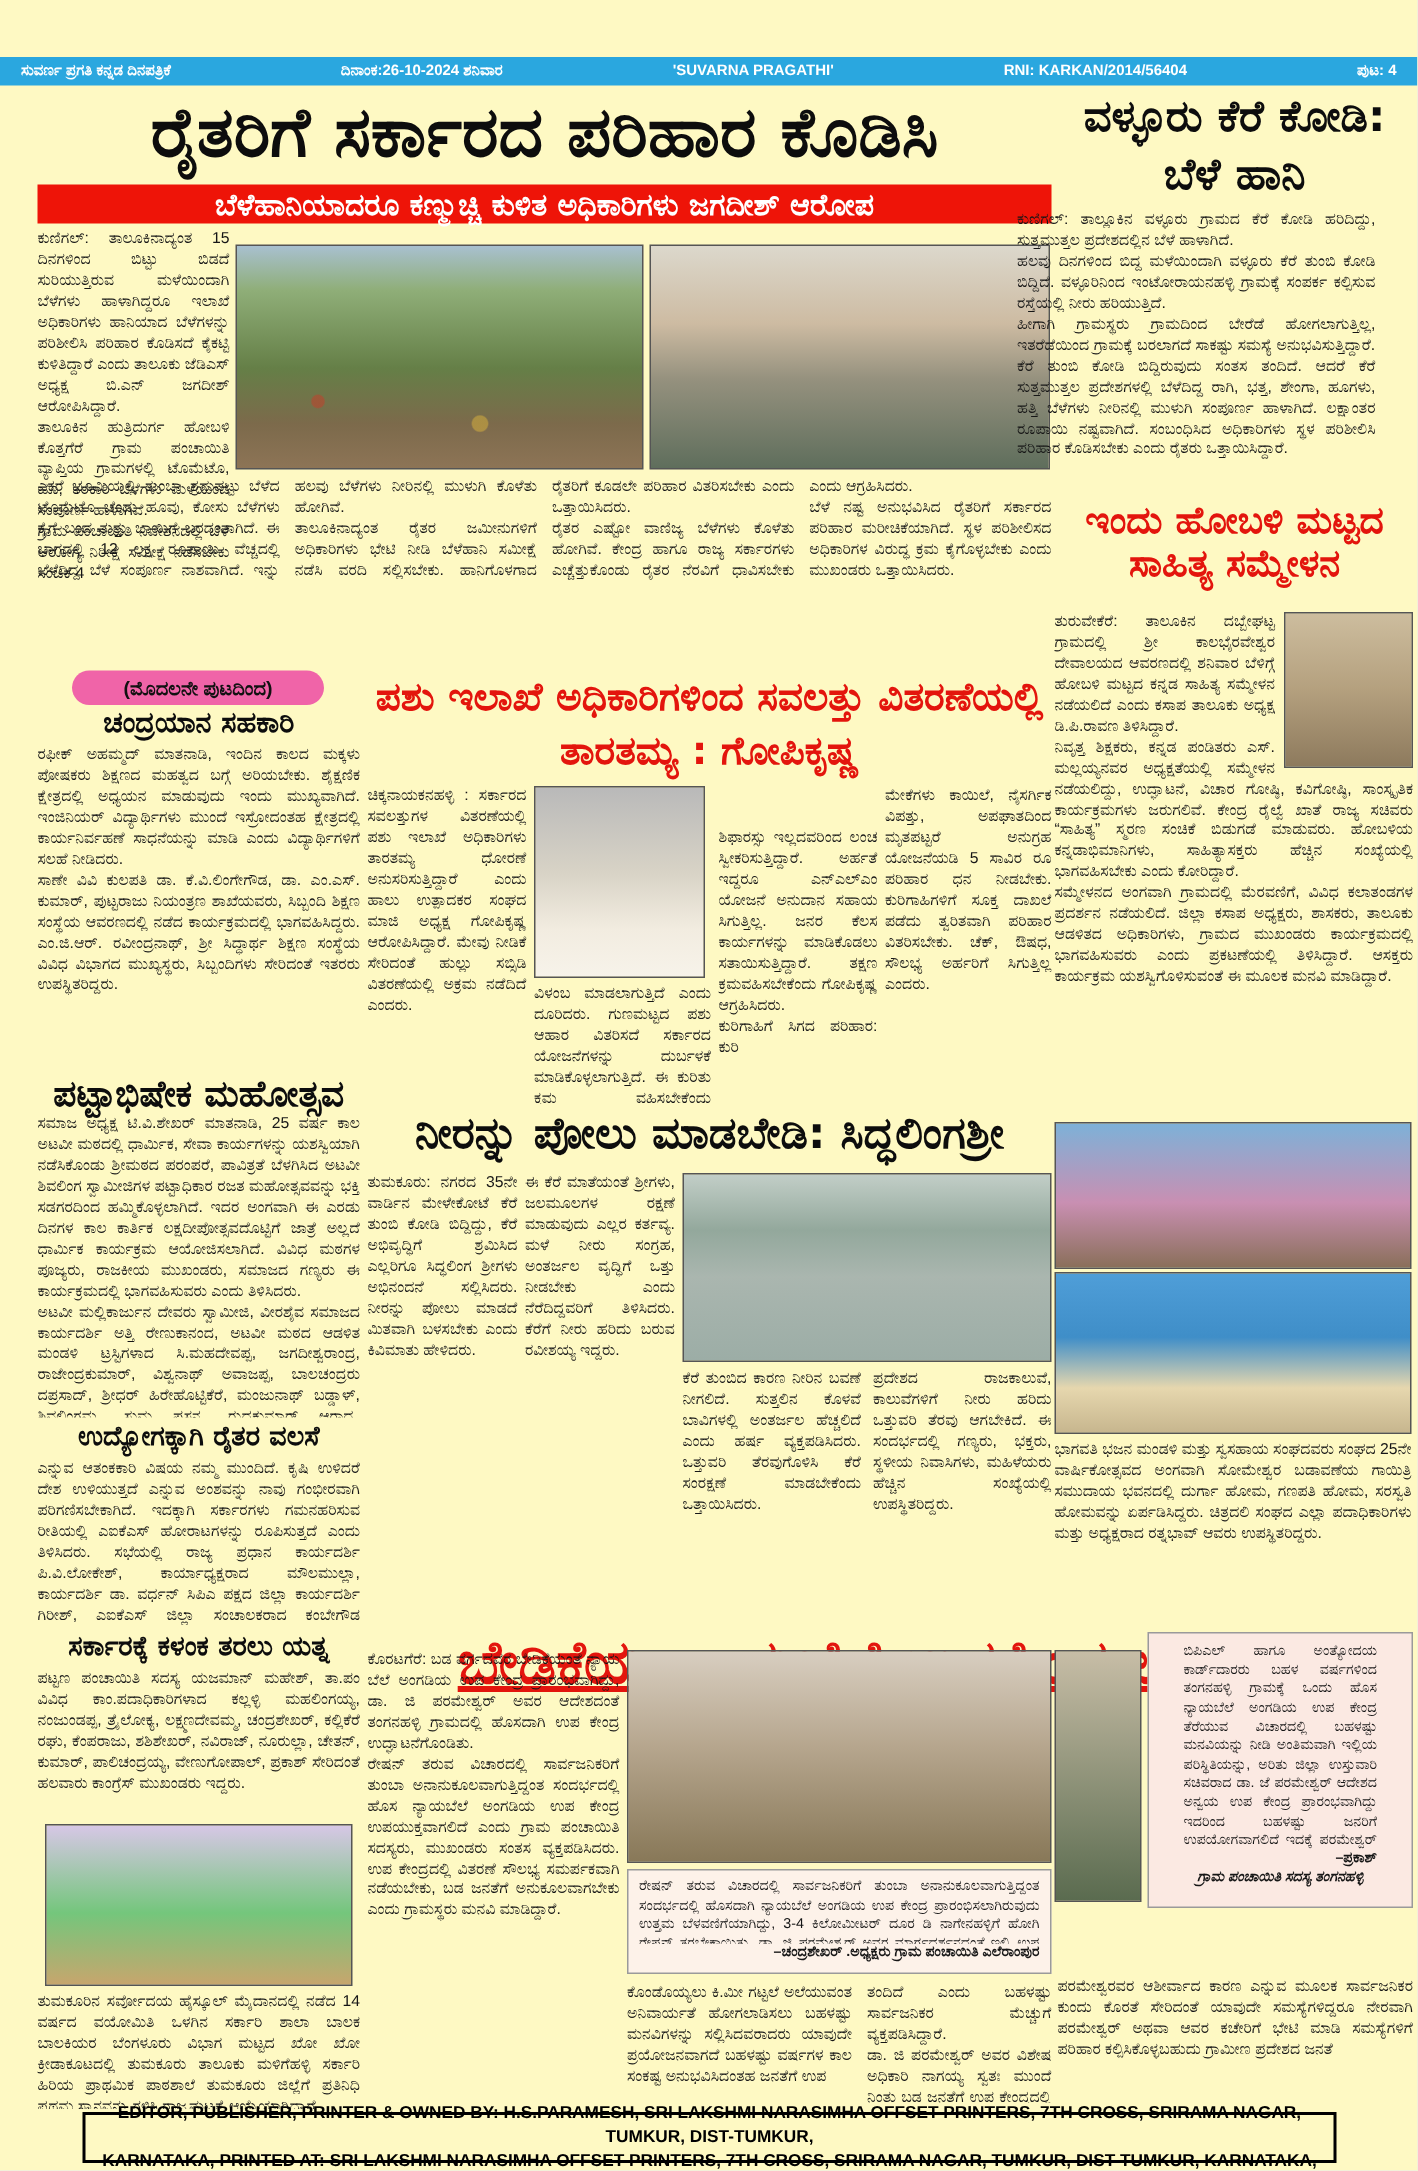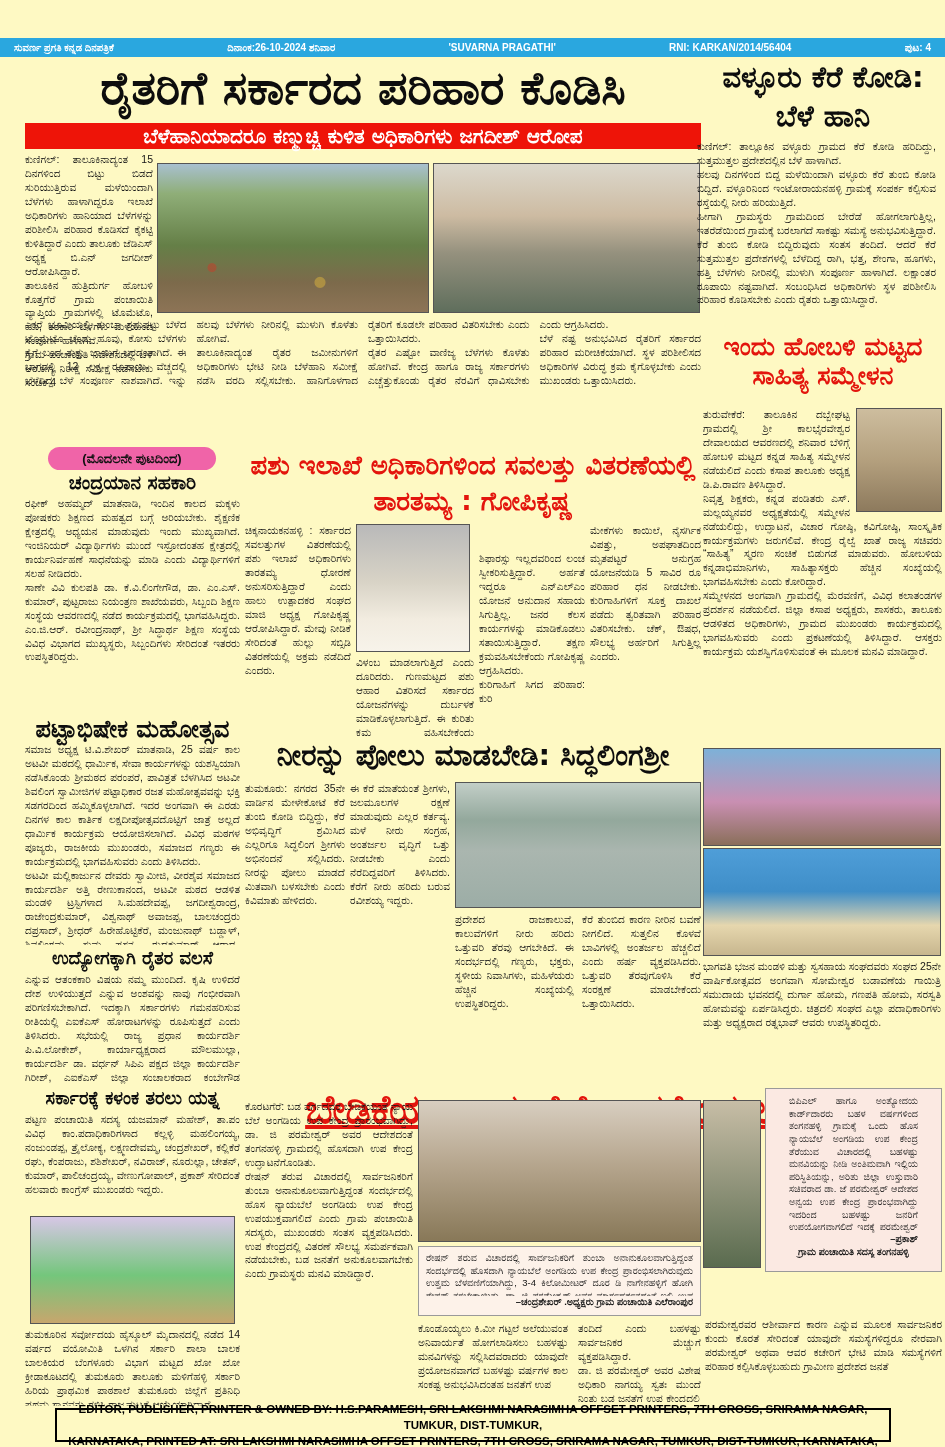--- a/index.html
+++ b/index.html
@@ -14,21 +14,21 @@
   .topbar{background:#2aa7df;color:#ffffff;display:flex;align-items:center;justify-content:space-between;
           padding:0 14px;font-size:10px;font-weight:bold;}
   .banner{background:#ee1408;color:#ffffff;font-weight:bold;text-align:center;
           font-size:20px;line-height:26px;font-family:"DejaVu Sans",sans-serif;}
   .pinkpill{background:#f064a8;background:#f064a8;color:#111;font-weight:bold;text-align:center;
             border-radius:12px;font-size:13px;line-height:23px;}
   .ph{border:1px solid #555;}
   .capbox{background:#fdf2e9;border:1px solid #9a9a9a;padding:5px 7px;}
   .pinkbox{background:#fbe9e2;border:1px solid #9a9a9a;padding:6px 23px;}
   .sig{font-weight:bold;text-align:right;}
-  .sig2{font-weight:bold;text-align:center;}
+  .sig2{font-weight:bold;text-align:center;font-style:italic;}
   .footerbox{border:2px solid #000;text-align:center;font-weight:bold;font-size:11.5px;line-height:16px;
              display:flex;flex-direction:column;justify-content:center;color:#000;}
   
   .ph-field{background:
      radial-gradient(circle at 20% 70%, rgba(200,60,40,.5) 4px, transparent 5px),
      radial-gradient(circle at 60% 80%, rgba(220,180,60,.5) 5px, transparent 6px),
      linear-gradient(180deg,#a8c0cf 0%,#8fae78 20%,#657f47 55%,#7c6a4b 80%,#8d7456 100%);}
   .ph-office{background:linear-gradient(180deg,#dcd8cc 0%,#cdbba2 35%,#95917e 60%,#5f6e5c 100%);}
   .ph-portrait{background:linear-gradient(180deg,#b9b9b9 0%,#d8d3c6 45%,#f2ece0 75%,#f7f3ea 100%);}
   .ph-garland{background:linear-gradient(180deg,#cdbd9e 0%,#b4a07e 50%,#8d7a5d 100%);}
@@ -89,27 +89,27 @@
   <div class="abs txt" style="left:479px;top:552px;width:106px;height:210px;">ಶಿಫಾರಸ್ಸು ಇಲ್ಲದವರಿಂದ ಲಂಚ ಸ್ವೀಕರಿಸುತ್ತಿದ್ದಾರೆ. ಅರ್ಹತೆ ಇದ್ದರೂ ಎನ್‌ಎಲ್‌ಎಂ ಯೋಜನೆ ಅನುದಾನ ಸಹಾಯ ಸಿಗುತ್ತಿಲ್ಲ. ಜನರ ಕೆಲಸ ಕಾರ್ಯಗಳನ್ನು ಮಾಡಿಕೊಡಲು ಸತಾಯಿಸುತ್ತಿದ್ದಾರೆ. ತಕ್ಷಣ ಕ್ರಮವಹಿಸಬೇಕೆಂದು ಗೋಪಿಕೃಷ್ಣ ಆಗ್ರಹಿಸಿದರು.
 ಕುರಿಗಾಹಿಗೆ ಸಿಗದ ಪರಿಹಾರ: ಕುರಿ</div>
   <div class="abs txt" style="left:590px;top:524px;width:111px;height:210px;">ಮೇಕೆಗಳು ಕಾಯಿಲೆ, ನೈಸರ್ಗಿಕ ವಿಪತ್ತು, ಅಪಘಾತದಿಂದ ಮೃತಪಟ್ಟರೆ ಅನುಗ್ರಹ ಯೋಜನೆಯಡಿ 5 ಸಾವಿರ ರೂ ಪರಿಹಾರ ಧನ ನೀಡಬೇಕು. ಕುರಿಗಾಹಿಗಳಿಗೆ ಸೂಕ್ತ ದಾಖಲೆ ಪಡೆದು ತ್ವರಿತವಾಗಿ ಪರಿಹಾರ ವಿತರಿಸಬೇಕು. ಚೆಕ್, ಔಷಧ, ಸೌಲಭ್ಯ ಅರ್ಹರಿಗೆ ಸಿಗುತ್ತಿಲ್ಲ ಎಂದರು.</div>
 
   <div class="abs hl" style="left:245px;top:733px;width:456px;height:44px;font-size:29px;line-height:44px;">ನೀರನ್ನು ಪೋಲು ಮಾಡಬೇಡಿ: ಸಿದ್ಧಲಿಂಗಶ್ರೀ</div>
   <div class="abs txt" style="left:245px;top:782px;width:100px;height:258px;">ತುಮಕೂರು: ನಗರದ 35ನೇ ವಾರ್ಡಿನ ಮೇಳೇಕೋಟೆ ಕೆರೆ ತುಂಬಿ ಕೋಡಿ ಬಿದ್ದಿದ್ದು, ಕೆರೆ ಅಭಿವೃದ್ಧಿಗೆ ಶ್ರಮಿಸಿದ ಎಲ್ಲರಿಗೂ ಸಿದ್ಧಲಿಂಗ ಶ್ರೀಗಳು ಅಭಿನಂದನೆ ಸಲ್ಲಿಸಿದರು. ನೀರನ್ನು ಪೋಲು ಮಾಡದೆ ಮಿತವಾಗಿ ಬಳಸಬೇಕು ಎಂದು ಕಿವಿಮಾತು ಹೇಳಿದರು.</div>
   <div class="abs txt" style="left:350px;top:782px;width:100px;height:258px;">ಈ ಕೆರೆ ಮಾತೆಯಂತೆ ಶ್ರೀಗಳು, ಜಲಮೂಲಗಳ ರಕ್ಷಣೆ ಮಾಡುವುದು ಎಲ್ಲರ ಕರ್ತವ್ಯ. ಮಳೆ ನೀರು ಸಂಗ್ರಹ, ಅಂತರ್ಜಲ ವೃದ್ಧಿಗೆ ಒತ್ತು ನೀಡಬೇಕು ಎಂದು ನೆರೆದಿದ್ದವರಿಗೆ ತಿಳಿಸಿದರು. ಕೆರೆಗೆ ನೀರು ಹರಿದು ಬರುವ ರವೀಶಯ್ಯ ಇದ್ದರು.</div>
   <div class="abs" style="left:455px;top:782px;width:246px;height:258px;">
     <div class="ph ph-lake" style="width:244px;height:124px;"></div>
     <div class="cols2" style="margin-top:5px;height:126px;">
+      <div class="txt">ಕೆರೆ ತುಂಬಿದ ಕಾರಣ ನೀರಿನ ಬವಣೆ ನೀಗಲಿದೆ. ಸುತ್ತಲಿನ ಕೊಳವೆ ಬಾವಿಗಳಲ್ಲಿ ಅಂತರ್ಜಲ ಹೆಚ್ಚಲಿದೆ ಎಂದು ಹರ್ಷ ವ್ಯಕ್ತಪಡಿಸಿದರು. ಒತ್ತುವರಿ ತೆರವುಗೊಳಿಸಿ ಕೆರೆ ಸಂರಕ್ಷಣೆ ಮಾಡಬೇಕೆಂದು ಒತ್ತಾಯಿಸಿದರು.</div>
       <div class="txt">ಪ್ರದೇಶದ ರಾಜಕಾಲುವೆ, ಕಾಲುವೆಗಳಿಗೆ ನೀರು ಹರಿದು ಒತ್ತುವರಿ ತೆರವು ಆಗಬೇಕಿದೆ. ಈ ಸಂದರ್ಭದಲ್ಲಿ ಗಣ್ಯರು, ಭಕ್ತರು, ಸ್ಥಳೀಯ ನಿವಾಸಿಗಳು, ಮಹಿಳೆಯರು ಹೆಚ್ಚಿನ ಸಂಖ್ಯೆಯಲ್ಲಿ ಉಪಸ್ಥಿತರಿದ್ದರು.</div>
-      <div class="txt">ಕೆರೆ ತುಂಬಿದ ಕಾರಣ ನೀರಿನ ಬವಣೆ ನೀಗಲಿದೆ. ಸುತ್ತಲಿನ ಕೊಳವೆ ಬಾವಿಗಳಲ್ಲಿ ಅಂತರ್ಜಲ ಹೆಚ್ಚಲಿದೆ ಎಂದು ಹರ್ಷ ವ್ಯಕ್ತಪಡಿಸಿದರು. ಒತ್ತುವರಿ ತೆರವುಗೊಳಿಸಿ ಕೆರೆ ಸಂರಕ್ಷಣೆ ಮಾಡಬೇಕೆಂದು ಒತ್ತಾಯಿಸಿದರು.</div>
     </div>
   </div>
 
   <div class="abs hl" style="left:703px;top:58px;width:240px;height:78px;font-size:29px;line-height:39px;">ವಳ್ಳೂರು ಕೆರೆ ಕೋಡಿ: ಬೆಳೆ ಹಾನಿ</div>
-  <div class="abs txt" style="left:697px;top:140px;width:239px;height:190px;">ಕುಣಿಗಲ್: ತಾಲ್ಲೂಕಿನ ವಳ್ಳೂರು ಗ್ರಾಮದ ಕೆರೆ ಕೋಡಿ ಹರಿದಿದ್ದು, ಸುತ್ತಮುತ್ತಲ ಪ್ರದೇಶದಲ್ಲಿನ ಬೆಳೆ ಹಾಳಾಗಿದೆ.
+  <div class="abs txt" style="left:678px;top:140px;width:239px;height:190px;">ಕುಣಿಗಲ್: ತಾಲ್ಲೂಕಿನ ವಳ್ಳೂರು ಗ್ರಾಮದ ಕೆರೆ ಕೋಡಿ ಹರಿದಿದ್ದು, ಸುತ್ತಮುತ್ತಲ ಪ್ರದೇಶದಲ್ಲಿನ ಬೆಳೆ ಹಾಳಾಗಿದೆ.
 ಹಲವು ದಿನಗಳಿಂದ ಬಿದ್ದ ಮಳೆಯಿಂದಾಗಿ ವಳ್ಳೂರು ಕೆರೆ ತುಂಬಿ ಕೋಡಿ ಬಿದ್ದಿದೆ. ವಳ್ಳೂರಿನಿಂದ ಇಂಟೋರಾಯನಹಳ್ಳಿ ಗ್ರಾಮಕ್ಕೆ ಸಂಪರ್ಕ ಕಲ್ಪಿಸುವ ರಸ್ತೆಯಲ್ಲಿ ನೀರು ಹರಿಯುತ್ತಿದೆ.
 ಹೀಗಾಗಿ ಗ್ರಾಮಸ್ಥರು ಗ್ರಾಮದಿಂದ ಬೇರೆಡೆ ಹೋಗಲಾಗುತ್ತಿಲ್ಲ, ಇತರೆಡೆಯಿಂದ ಗ್ರಾಮಕ್ಕೆ ಬರಲಾಗದೆ ಸಾಕಷ್ಟು ಸಮಸ್ಯೆ ಅನುಭವಿಸುತ್ತಿದ್ದಾರೆ.
 ಕೆರೆ ತುಂಬಿ ಕೋಡಿ ಬಿದ್ದಿರುವುದು ಸಂತಸ ತಂದಿದೆ. ಆದರೆ ಕೆರೆ ಸುತ್ತಮುತ್ತಲ ಪ್ರದೇಶಗಳಲ್ಲಿ ಬೆಳೆದಿದ್ದ ರಾಗಿ, ಭತ್ತ, ಶೇಂಗಾ, ಹೂಗಳು, ಹತ್ತಿ ಬೆಳೆಗಳು ನೀರಿನಲ್ಲಿ ಮುಳುಗಿ ಸಂಪೂರ್ಣ ಹಾಳಾಗಿದೆ. ಲಕ್ಷಾಂತರ ರೂಪಾಯಿ ನಷ್ಟವಾಗಿದೆ. ಸಂಬಂಧಿಸಿದ ಅಧಿಕಾರಿಗಳು ಸ್ಥಳ ಪರಿಶೀಲಿಸಿ ಪರಿಹಾರ ಕೊಡಿಸಬೇಕು ಎಂದು ರೈತರು ಒತ್ತಾಯಿಸಿದ್ದಾರೆ.</div>
   <div class="abs hl red" style="left:703px;top:332px;width:240px;height:58px;font-size:25px;line-height:29px;">ಇಂದು ಹೋಬಳಿ ಮಟ್ಟದ ಸಾಹಿತ್ಯ ಸಮ್ಮೇಳನ</div>
   <div class="abs txt" style="left:703px;top:394px;width:239px;height:350px;">
     <span class="ph ph-garland float-r" style="display:block;width:84px;height:102px;"></span><span>ತುರುವೇಕೆರೆ: ತಾಲೂಕಿನ ದಬ್ಬೇಘಟ್ಟ ಗ್ರಾಮದಲ್ಲಿ ಶ್ರೀ ಕಾಲಭೈರವೇಶ್ವರ ದೇವಾಲಯದ ಆವರಣದಲ್ಲಿ ಶನಿವಾರ ಬೆಳಿಗ್ಗೆ ಹೋಬಳಿ ಮಟ್ಟದ ಕನ್ನಡ ಸಾಹಿತ್ಯ ಸಮ್ಮೇಳನ ನಡೆಯಲಿದೆ ಎಂದು ಕಸಾಪ ತಾಲೂಕು ಅಧ್ಯಕ್ಷ ಡಿ.ಪಿ.ರಾವಣ ತಿಳಿಸಿದ್ದಾರೆ.
 ನಿವೃತ್ತ ಶಿಕ್ಷಕರು, ಕನ್ನಡ ಪಂಡಿತರು ಎಸ್. ಮಲ್ಲಯ್ಯನವರ ಅಧ್ಯಕ್ಷತೆಯಲ್ಲಿ ಸಮ್ಮೇಳನ ನಡೆಯಲಿದ್ದು, ಉದ್ಘಾಟನೆ, ವಿಚಾರ ಗೋಷ್ಠಿ, ಕವಿಗೋಷ್ಠಿ, ಸಾಂಸ್ಕೃತಿಕ ಕಾರ್ಯಕ್ರಮಗಳು ಜರುಗಲಿವೆ. ಕೇಂದ್ರ ರೈಲ್ವೆ ಖಾತೆ ರಾಜ್ಯ ಸಚಿವರು “ಸಾಹಿತ್ಯ” ಸ್ಮರಣ ಸಂಚಿಕೆ ಬಿಡುಗಡೆ ಮಾಡುವರು. ಹೋಬಳಿಯ ಕನ್ನಡಾಭಿಮಾನಿಗಳು, ಸಾಹಿತ್ಯಾಸಕ್ತರು ಹೆಚ್ಚಿನ ಸಂಖ್ಯೆಯಲ್ಲಿ ಭಾಗವಹಿಸಬೇಕು ಎಂದು ಕೋರಿದ್ದಾರೆ.
 ಸಮ್ಮೇಳನದ ಅಂಗವಾಗಿ ಗ್ರಾಮದಲ್ಲಿ ಮೆರವಣಿಗೆ, ವಿವಿಧ ಕಲಾತಂಡಗಳ ಪ್ರದರ್ಶನ ನಡೆಯಲಿದೆ. ಜಿಲ್ಲಾ ಕಸಾಪ ಅಧ್ಯಕ್ಷರು, ಶಾಸಕರು, ತಾಲೂಕು ಆಡಳಿತದ ಅಧಿಕಾರಿಗಳು, ಗ್ರಾಮದ ಮುಖಂಡರು ಕಾರ್ಯಕ್ರಮದಲ್ಲಿ ಭಾಗವಹಿಸುವರು ಎಂದು ಪ್ರಕಟಣೆಯಲ್ಲಿ ತಿಳಿಸಿದ್ದಾರೆ. ಆಸಕ್ತರು ಕಾರ್ಯಕ್ರಮ ಯಶಸ್ವಿಗೊಳಿಸುವಂತೆ ಈ ಮೂಲಕ ಮನವಿ ಮಾಡಿದ್ದಾರೆ.</span>
   </div>
   <div class="abs ph ph-women" style="left:703px;top:748px;width:238px;height:98px;"></div>

